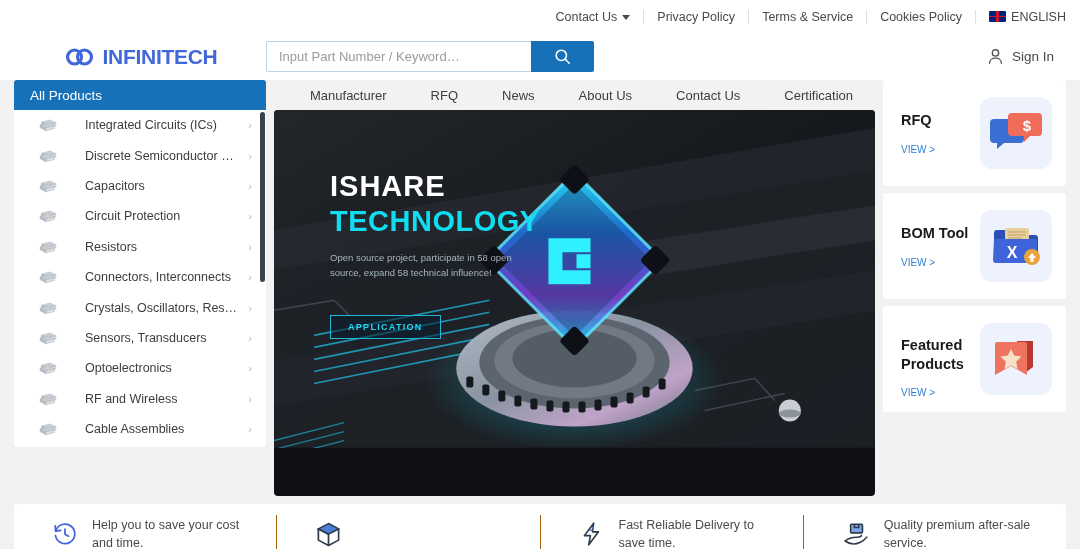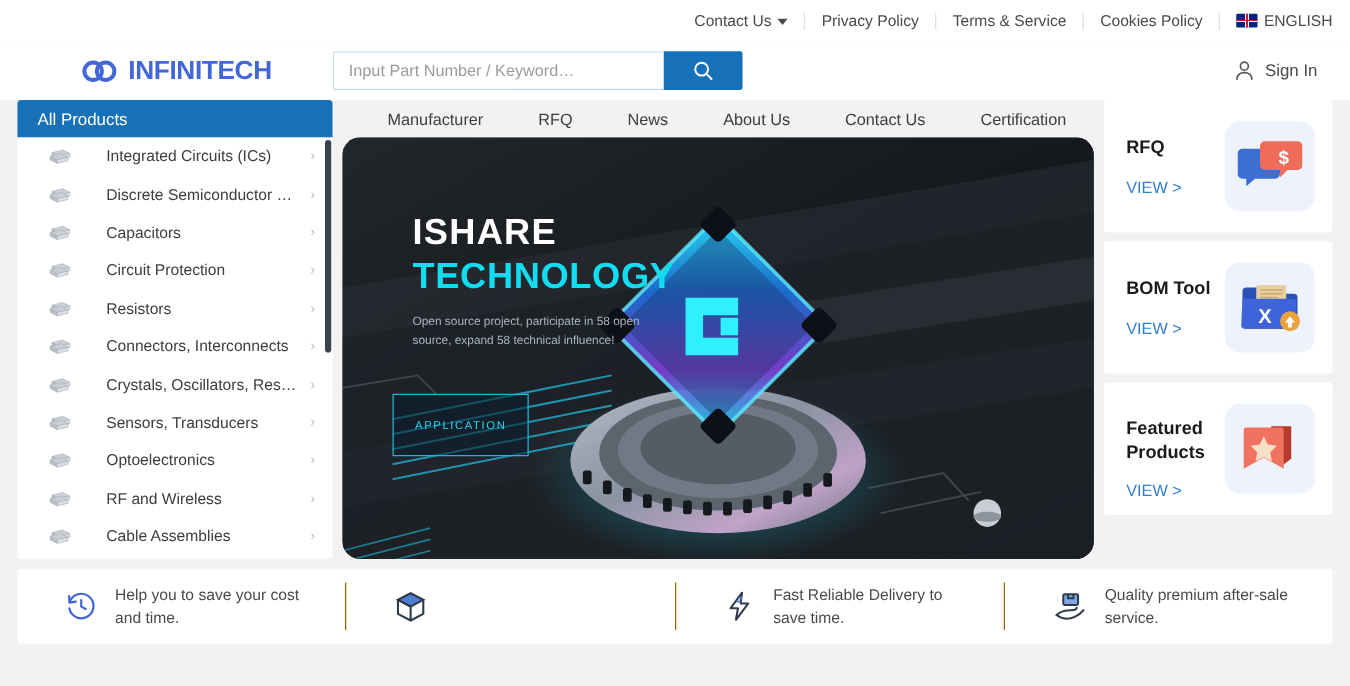--- a/index.html
+++ b/index.html
@@ -101,52 +101,52 @@
   
   .center{ flex:1; padding:0 8px 0 8px; }
   .navbar{
     height:30px; display:flex; align-items:center; gap:0px;
     background:transparent; padding-left:14px;
   }
   .nav-item{
     font-size:13px; color:#3d3d3d; padding:0 22px; cursor:pointer; white-space:nowrap;
   }
   .hero{
-    height:337px; border-radius:14px; overflow:hidden; position:relative;
+    height:386px; border-radius:4px; overflow:hidden; position:relative;
     background:#0e1013;
   }
   .hero-bg{ position:absolute; inset:0; }
   .hero-text{
     position:absolute; left:56px; top:60px; z-index:3;
   }
   .hero-t1{
     font-size:29px; font-weight:bold; color:#fff; letter-spacing:1px; line-height:1.15;
   }
   .hero-t2{
     font-size:29px; font-weight:bold; color:#12dcf0; letter-spacing:0.5px; line-height:1.3;
   }
   .hero-sub{
     font-size:9.5px; color:#a8b6c0; line-height:1.6; margin-top:9px; max-width:215px;
   }
   .hero-btn{
-    position:absolute; left:40px; top:205px; z-index:3;
+    position:absolute; left:56px; top:205px; z-index:3;
     border:1px solid #1fb6d8; background:rgba(10,30,45,.55);
-    color:#25d7ef; font-size:9px; font-weight:normal; letter-spacing:1.3px;
-    padding:19px 17px; cursor:pointer;
+    color:#25d7ef; font-size:9px; font-weight:bold; letter-spacing:1.3px;
+    padding:6px 17px; cursor:pointer;
   }
 
   
   .rightcol{ width:202px; display:flex; flex-direction:column; gap:7px; }
   .card{
     background:#fff; height:106px; border-radius:3px;
     display:flex; align-items:center; padding:0 14px 0 18px; cursor:pointer;
   }
   .card-txt{ flex:1; }
   .card-title{ font-size:14.5px; font-weight:bold; color:#1a1a1a; line-height:1.25; }
-  .card-view{ font-size:13px; color:#2f7fd0; margin-top:14px; cursor:pointer; }
+  .card-view{ font-size:10px; color:#2f7fd0; margin-top:14px; cursor:pointer; }
   .card-ico{
     width:72px;height:72px;border-radius:12px;background:#eef2fd;
     display:flex;align-items:center;justify-content:center;flex:none;
   }
 
   
   .features{
     margin:8px 14px 0 14px; background:#fff; height:60px; border-radius:3px;
     display:flex; align-items:center;
   }

